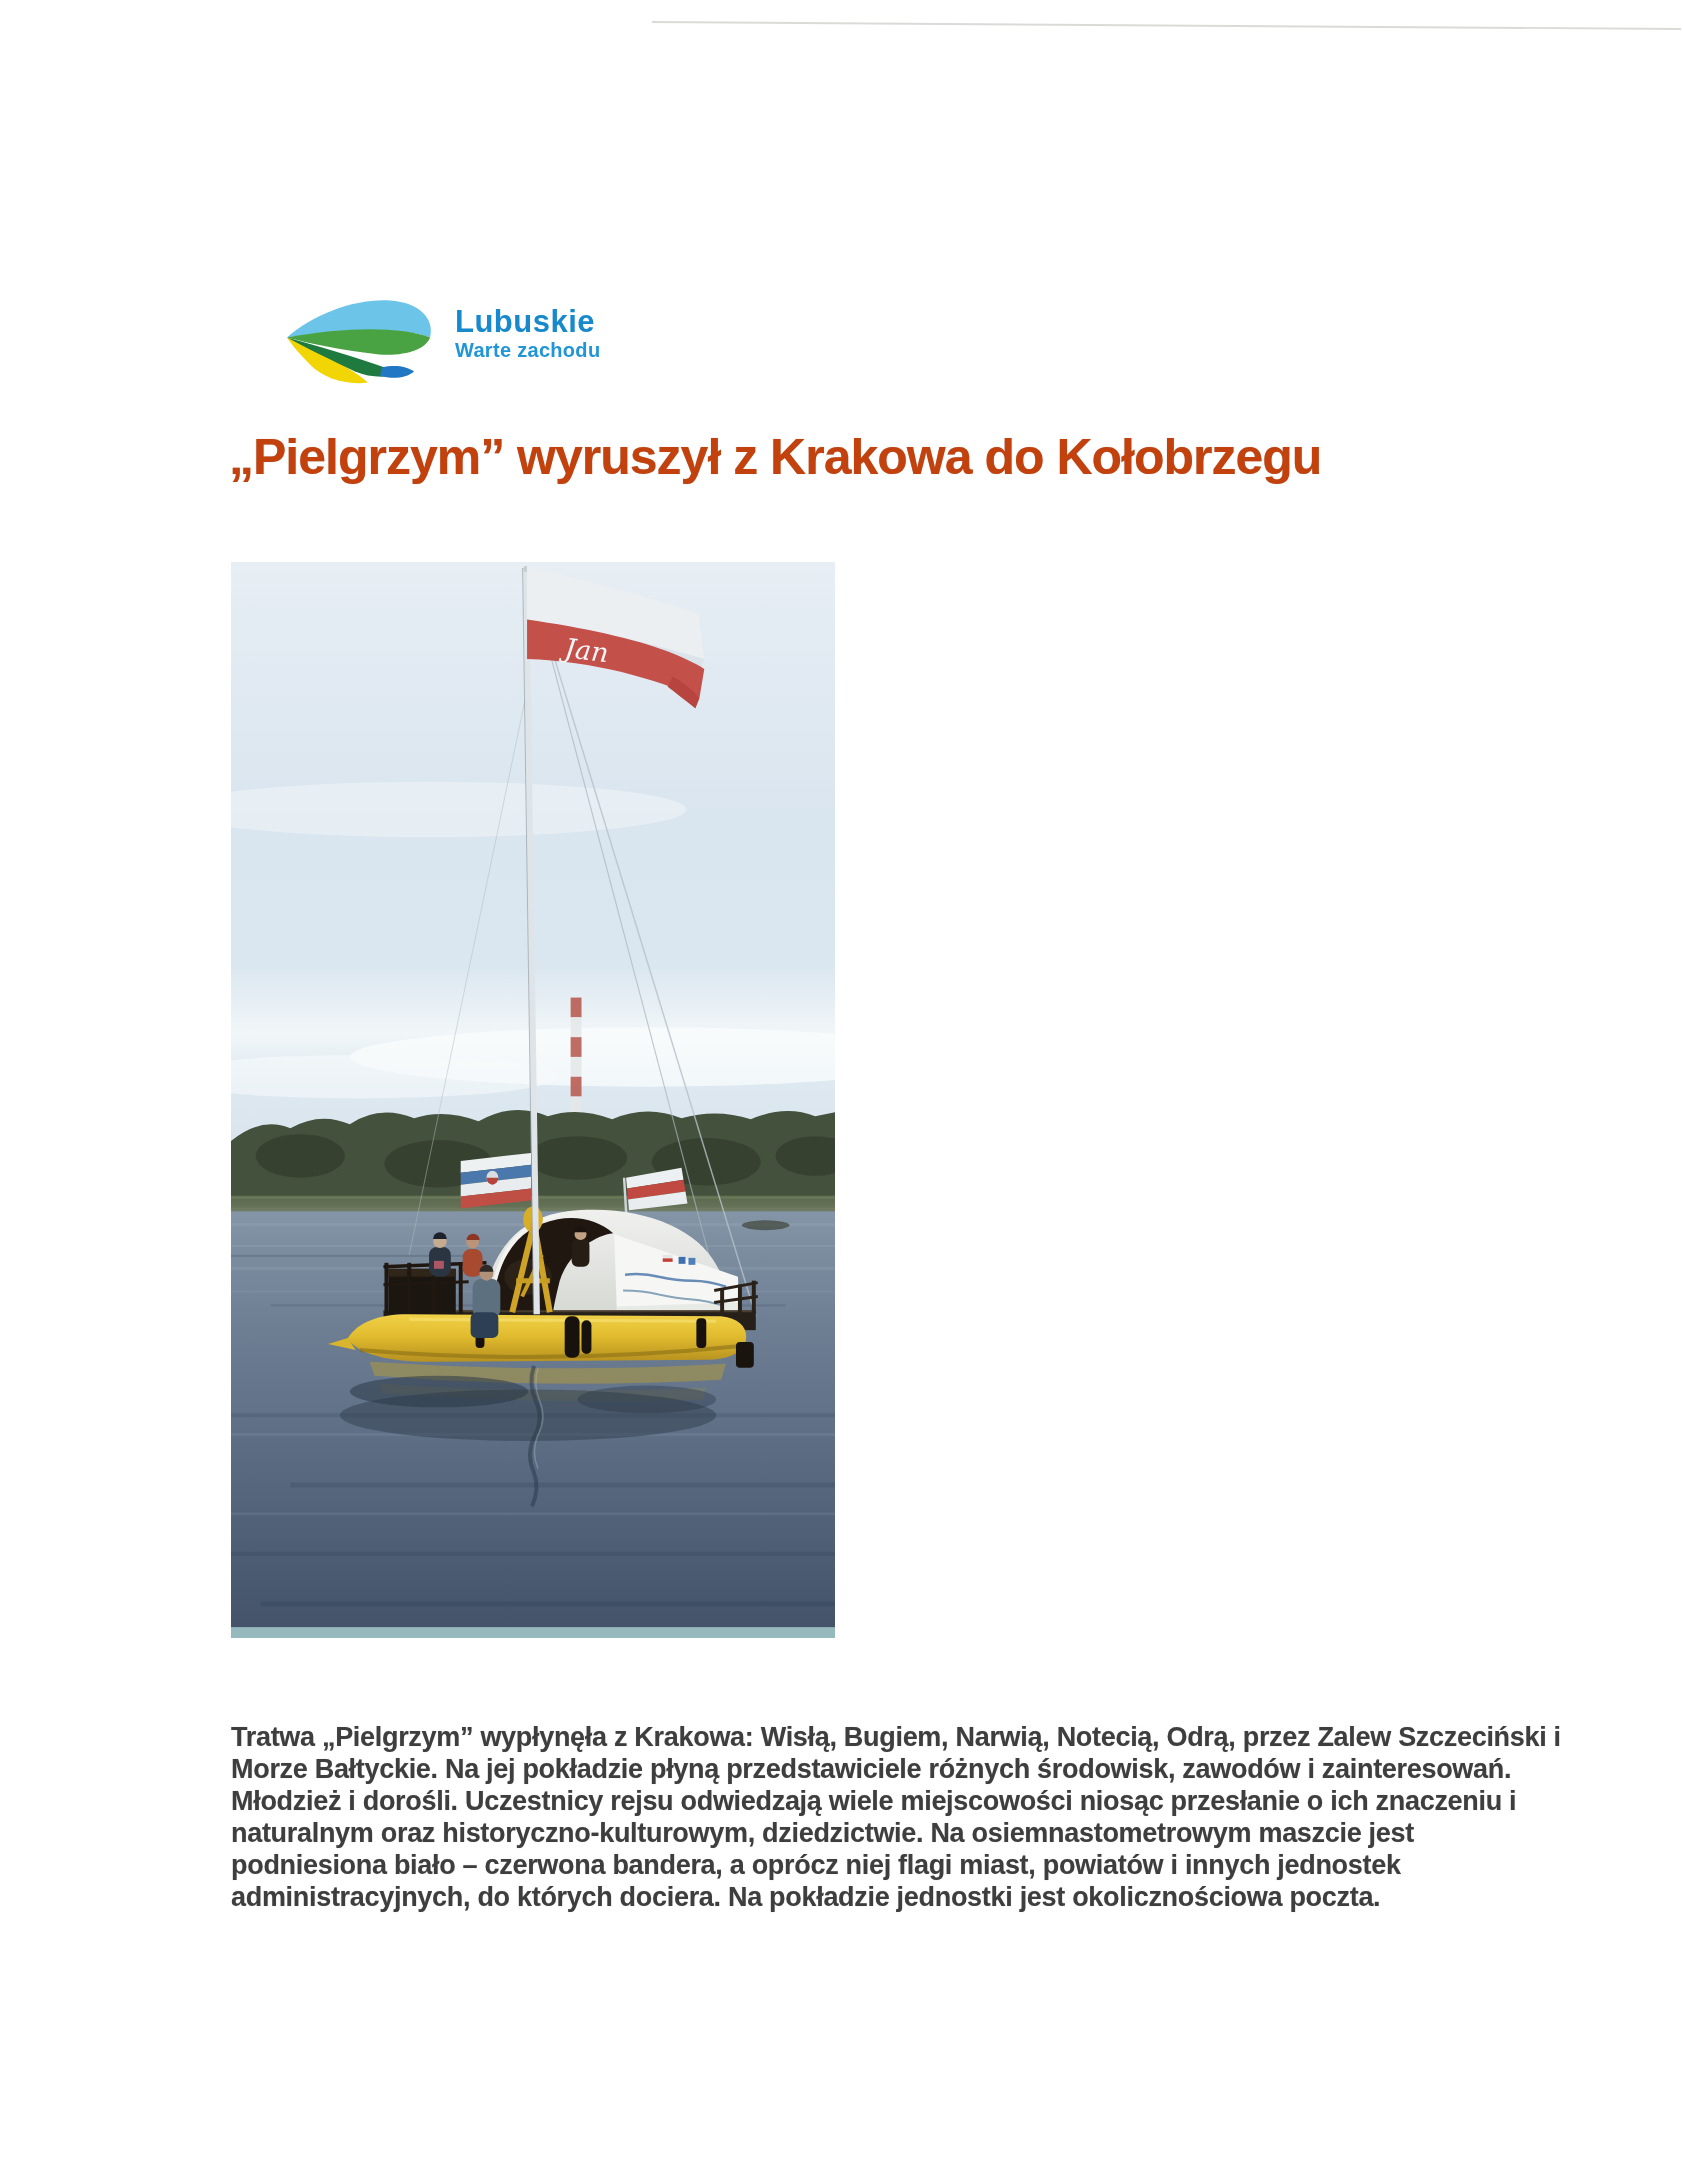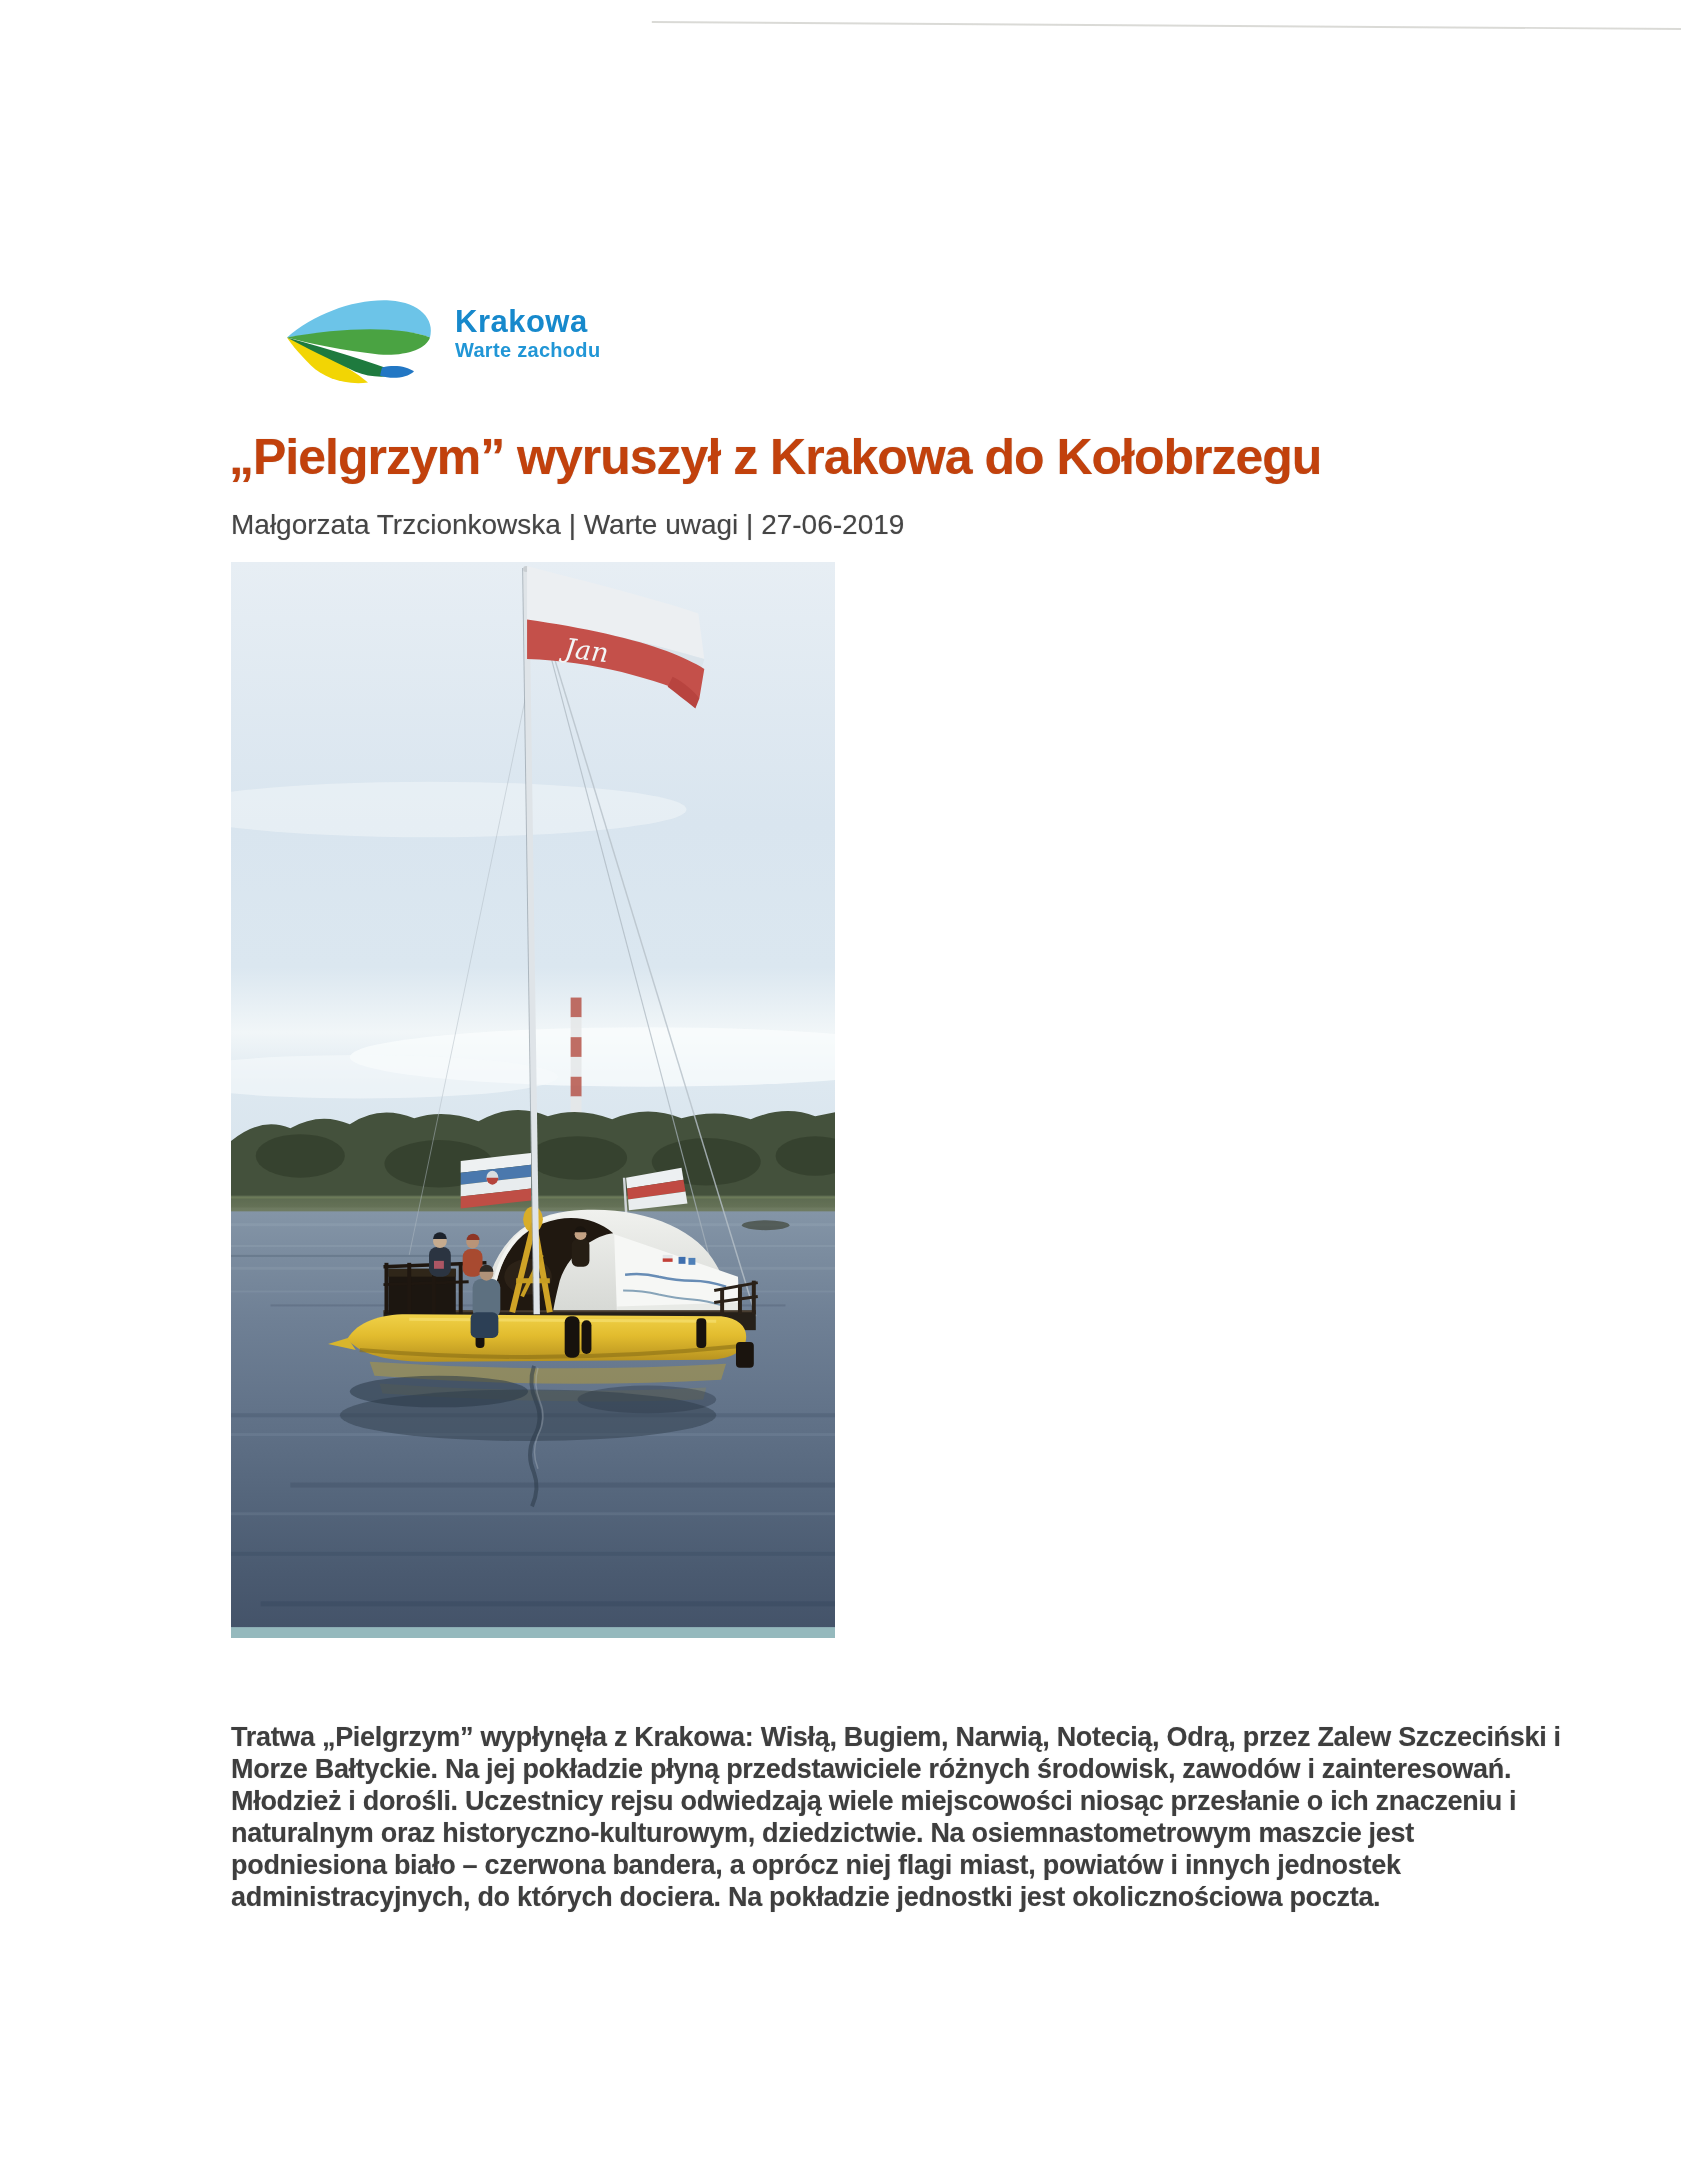--- a/index.html
+++ b/index.html
@@ -52,28 +52,27 @@
 
   <div class="logo">
     <svg class="logo-swoosh" viewBox="0 0 150 86">
       <path d="M2,40 C30,16 70,1 105,3 C135,5 150,22 145,40 C118,29 60,32 2,40 Z" fill="#6cc4e8"></path>
       <path d="M2,40 C60,29 118,29 145,40 C141,52 119,59 94,57 C58,53 25,46 2,40 Z" fill="#4aa342"></path>
       <path d="M2,40 C30,52 60,66 83,85 C60,88 38,80 26,68 C16,58 7,48 2,40 Z" fill="#f2d504"></path>
       <path d="M2,40 C45,52 85,64 116,76 C101,81 85,80 70,74 C45,62 20,50 2,40 Z" fill="#1e7a3e"></path>
       <path d="M97,70 C110,67 122,69 129,74 C121,81 106,82 95,78 Z" fill="#2277c4"></path>
     </svg>
     <div class="logo-text">
-      <div class="logo-name">Krakowa</div>
+      <div class="logo-name">Lubuskie</div>
       <div class="logo-tagline">Warte zachodu</div>
     </div>
   </div>
 
   <h1 class="title">„Pielgrzym” wyruszył z Krakowa do Kołobrzegu</h1>
 
-  <div class="byline">Małgorzata Trzcionkowska | Warte uwagi | 27-06-2019</div>
 
   <div class="photo">
     <svg viewBox="0 0 610 1087" preserveAspectRatio="none">
       <defs>
         <linearGradient id="skyG" x1="0" y1="0" x2="0" y2="1">
           <stop offset="0" stop-color="#e7eef4"></stop>
           <stop offset="0.40" stop-color="#d9e5ef"></stop>
           <stop offset="0.62" stop-color="#dbe7f0"></stop>
           <stop offset="0.72" stop-color="#f1f6f8"></stop>
           <stop offset="0.80" stop-color="#dde8f0"></stop>

